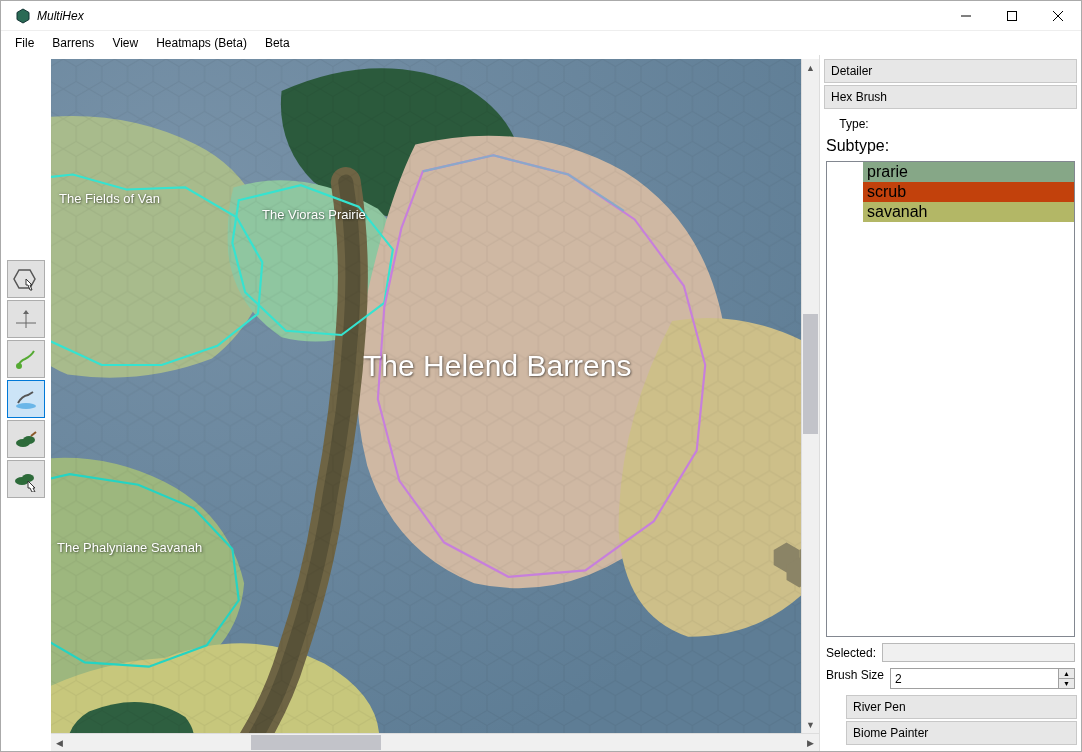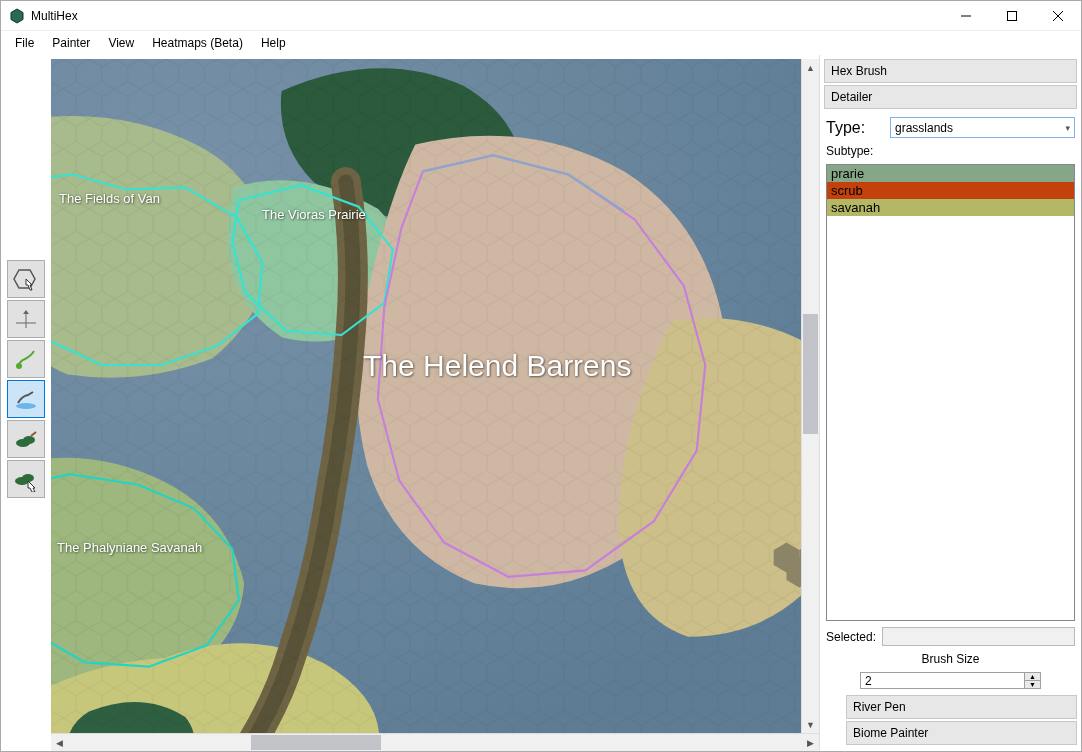--- a/index.html
+++ b/index.html
@@ -1,19 +1,19 @@
 <!DOCTYPE html>
 <html><head>
 <meta charset="utf-8">
 <style>
 * { box-sizing: border-box; margin: 0; padding: 0; }
 body { font-family: "Segoe UI", Tahoma, sans-serif; font-size: 12px; background: #fff; color: #000; width: 1082px; height: 752px; overflow: hidden; border: 1px solid #aaa; display: flex; flex-direction: column; }
 
 
-.title-bar { height: 30px; background: #fff; display: flex; align-items: center; padding-left: 8px; border-bottom: 1px solid #eee; }
+.title-bar { height: 30px; background: #fff; display: flex; align-items: center; padding-left: 14px; border-bottom: 1px solid #eee; font-style: italic; }
 .app-icon { width: 16px; height: 16px; margin-right: 6px; }
 .title-text { font-size: 12px; flex: 1; }
 .win-ctrls { display: flex; height: 100%; }
 .win-ctrl { width: 46px; height: 30px; display: flex; align-items: center; justify-content: center; }
 .win-ctrl svg { width: 10px; height: 10px; }
 
 
 .menu-bar { height: 24px; display: flex; align-items: center; padding: 2px 6px; gap: 2px; }
 .menu-item { padding: 3px 8px; font-size: 12px; }
 
@@ -45,32 +45,32 @@
 .hscroll { height: 18px; background: #f0f0f0; border-top: 1px solid #ddd; position: relative; margin-right: 0; }
 .hscroll .thumb { position: absolute; top: 1px; bottom: 1px; left: 200px; width: 130px; background: #c2c3c9; }
 .hscroll .arrow { position: absolute; top:0; bottom:0; width:17px; display:flex; align-items:center; justify-content:center; font-size:9px; color:#555;}
 .hscroll .arrow.left{left:0}.hscroll .arrow.right{right:0}
 
 
 .right-panel { width: 262px; border-left: 1px solid #ddd; display: flex; flex-direction: column; padding: 4px; }
 .panel-section { border: 1px solid #c8c8c8; background: #e7e7e7; padding: 4px 6px; margin-bottom: 2px; font-size: 12px; }
 .panel-body { flex: 1; display: flex; flex-direction: column; padding: 6px 0 2px; gap: 6px; overflow: hidden; }
 .row { display: flex; align-items: center; gap: 8px; padding: 0 2px; }
-.row label { width: 56px; font-size: 16px; }
+.row label { width: 56px; font-size: 12px; text-align: center; }
 .dropdown { flex: 1; height: 21px; border: 1px solid #7eb4ea; background: #fff; display: flex; align-items: center; padding: 0 4px; font-size: 12px; position: relative; }
 .dropdown .chev { position: absolute; right: 4px; font-size: 9px; color: #555; }
-.subtype-label { padding: 0 2px; font-size: 12px; }
+.subtype-label { padding: 0 2px; font-size: 16px; }
 .subtype-list { border: 1px solid #828790; background: #fff; flex: 1; overflow: auto; margin: 0 2px 0 2px; display:flex; flex-direction:column; }
-.subtype-item { padding: 1px 4px; font-size: 13px; border-bottom: 0; }
+.subtype-item { padding: 1px 4px; font-size: 16px; border-bottom: 0; margin-left: 36px; }
 .st-0 { background: #86a787; }
 .st-1 { background: #c2410c; }
 .st-2 { background: #b3b766; }
 .selected-row { display:flex; align-items:center; gap:6px; padding:0 2px; }
 .selected-box { flex:1; height: 19px; border:1px solid #b9b9b9; background:#f0f0f0; }
-.brush-row { display:flex; align-items:center; gap:6px; padding:0 2px;flex-direction:column; }
+.brush-row { display:flex; gap:6px; padding:0 2px; }
 .spinner { flex:1; display:flex; height:21px; border:1px solid #a0a0a0; }
 .spinner .spin-input { flex:1; border:none; padding: 0 4px; font-size:12px; font-family: "Segoe UI", Tahoma, sans-serif; }
 .spinner .spin-btns { width:16px; display:flex; flex-direction:column; border-left:1px solid #a0a0a0; }
 .spinner .spin-btns div { flex:1; display:flex; align-items:center; justify-content:center; font-size:7px; background:#e9e9e9; }
 .spinner .spin-btns div:first-child{border-bottom:1px solid #a0a0a0;}
 .bottom-sections { margin-top: 4px; margin-left: 22px; }
 </style>
 </head>
 <body>
 
@@ -96,24 +96,24 @@
         <svg viewBox="0 0 10 10">
           <line x1="0" y1="0" x2="10" y2="10" stroke="#000"></line>
           <line x1="10" y1="0" x2="0" y2="10" stroke="#000"></line>
         </svg>
       </div>
   </div>
 </div>
 
 <div class="menu-bar">
   <span class="menu-item">File</span>
-  <span class="menu-item">Painter</span>
+  <span class="menu-item">Barrens</span>
   <span class="menu-item">View</span>
   <span class="menu-item">Heatmaps (Beta)</span>
-  <span class="menu-item">Help</span>
+  <span class="menu-item">Beta</span>
 </div>
 
 <div class="main">
 
   <div class="left-tools">
     <div class="tool-spacer"></div>
     <div class="tool-btn">
       <svg width="26" height="26" viewBox="0 0 26 26">
           <polygon points="6,4 17,4 22,13 17,22 6,22 1,13" fill="none" stroke="#555" stroke-width="1.5"></polygon>
           <path d="M13 13 L19 19 L17 19 L19 24 L17 24 L15 19 L13 19 Z" fill="#fff" stroke="#333" stroke-width="1"></path>
@@ -207,30 +207,26 @@
       </div>
     </div>
     <div class="hscroll">
       <div class="arrow left">◀</div>
       <div class="thumb"></div>
       <div class="arrow right">▶</div>
     </div>
   </div>
 
   <div class="right-panel">
+    <div class="panel-section">Detailer</div>
     <div class="panel-section">Hex Brush</div>
-    <div class="panel-section">Detailer</div>
 
     <div class="panel-body">
       <div class="row">
         <label>Type:</label>
-        <div class="dropdown">
-          <span>grasslands</span>
-          <span class="chev">▾</span>
-        </div>
       </div>
 
       <div class="subtype-label">Subtype:</div>
       <div class="subtype-list">
         <div class="subtype-item st-0">prarie</div>
         <div class="subtype-item st-1">scrub</div>
         <div class="subtype-item st-2">savanah</div>
       </div>
 
       <div class="selected-row">

